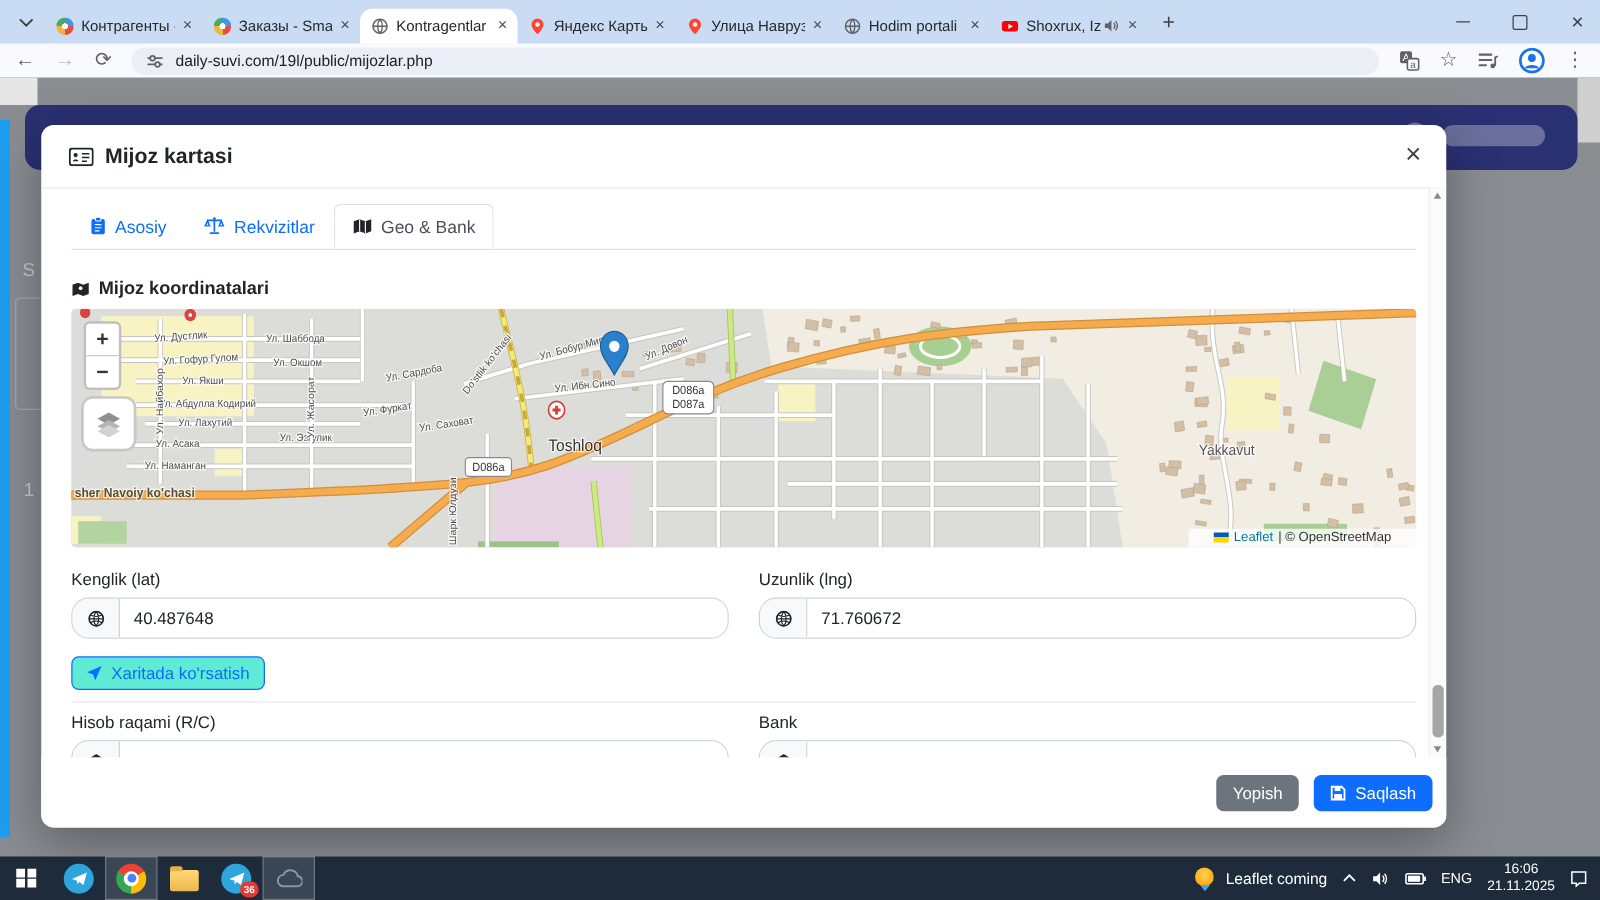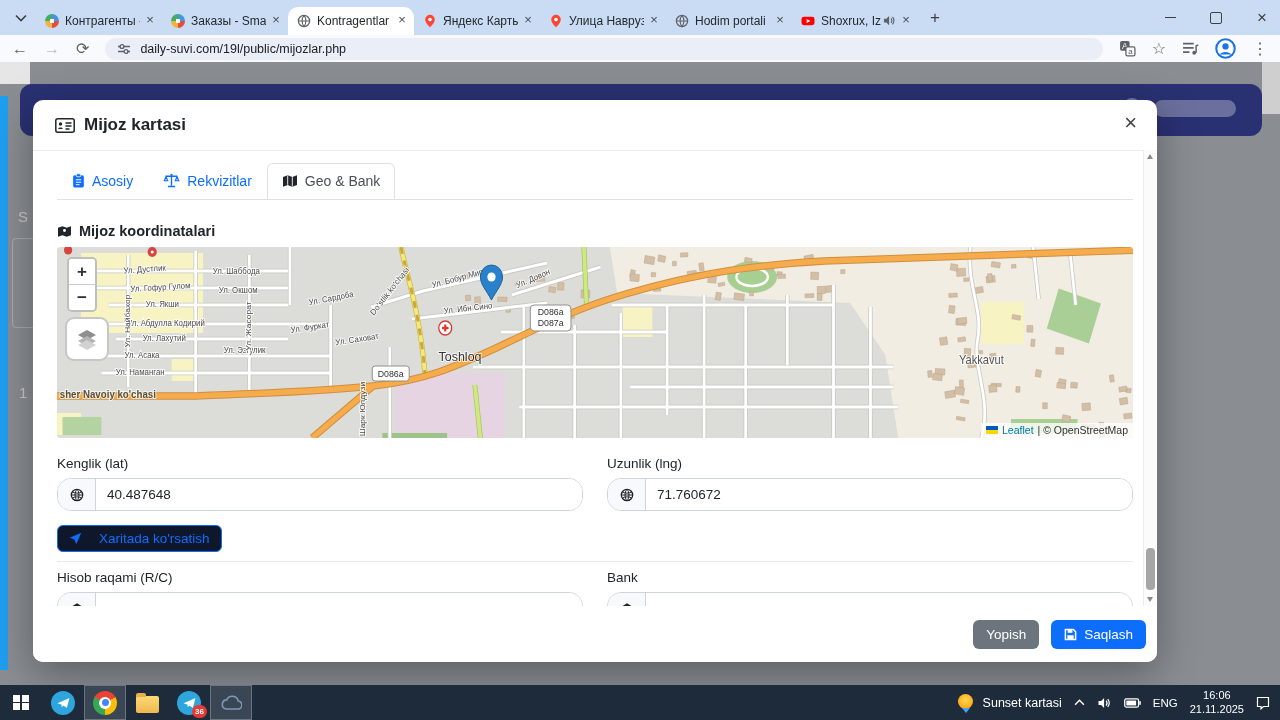--- a/index.html
+++ b/index.html
@@ -47,30 +47,30 @@
   #mtabs{margin-top:13px;height:36px;border-bottom:1px solid #dee2e6;display:flex;}
   .mtab{display:inline-flex;gap:7px;align-items:center;padding:7px 14px 8px;font-size:14px;color:#0d6efd;border:1px solid transparent;border-radius:6px 6px 0 0;}
   .mtab.active{color:#495057;background:#fff;border-color:#dee2e6 #dee2e6 #fff;}
   #sect{margin:23px 0 8px;display:flex;align-items:center;gap:7px;font-weight:700;font-size:14.5px;color:#212529;}
   #mapwrap{position:relative;height:191px;border-radius:4px;overflow:hidden;background:#f1ede3;}
   .mapsvg{position:absolute;left:0;top:0;width:100%;height:100%;}
   #zctl{position:absolute;left:10px;top:10px;width:26px;border:2px solid rgba(0,0,0,.25);border-radius:5px;overflow:hidden;background:#fff;}
   .zbtn{height:25px;display:flex;align-items:center;justify-content:center;font-size:17px;font-weight:700;color:#333;background:#fff;}
   .zbtn+.zbtn{border-top:1px solid #ccc;}
   #lctl{position:absolute;left:8px;top:70px;width:40px;height:40px;background:#fff;border:2px solid rgba(0,0,0,.22);border-radius:9px;display:flex;align-items:center;justify-content:center;}
-  #mattr{position:absolute;right:0;bottom:0;background:rgba(255,255,255,.78);font-size:10.5px;color:#333;padding:1px 5px 2px;display:flex;align-items:center;gap:4px;}
+  #mattr{position:absolute;right:0;bottom:0;background:rgba(255,255,255,.78);font-size:10.5px;color:#333;padding:1px 20px 2px;display:flex;align-items:center;gap:4px;}
   #mattr .lf{color:#0078a8;}
   .uaflag{display:inline-block;width:12px;height:8px;background:linear-gradient(#005bbb 50%,#ffd500 50%);}
   .fieldrow{display:flex;gap:24px;margin-top:18px;}
   .fcol{flex:1 1 0;}
   .flabel{font-size:13.5px;color:#212529;margin-bottom:7px;}
   .igroup{display:flex;height:31px;border:1px solid #ced4da;border-radius:14px;overflow:hidden;background:#fff;}
   .iprefix{width:37px;background:#f8f9fa;border-right:1px solid #ced4da;display:flex;align-items:center;justify-content:center;}
   .igroup input{flex:1;border:0;outline:0;font:13.5px "Liberation Sans",sans-serif;padding:0 11px;color:#212529;min-width:0;background:#fff;}
-  #mapbtn{display:inline-flex;align-items:center;gap:17px;margin-top:14px;padding:5px 11px;border:1px solid #0d6efd;color:#0d6efd;border-radius:6px;font-size:13.5px;background:#0f172a;}
+  #mapbtn{display:inline-flex;align-items:center;gap:7px;margin-top:14px;padding:5px 11px;border:1px solid #0d6efd;color:#0d6efd;border-radius:6px;font-size:13.5px;background:#5eead4;}
   #mhr{border:0;border-top:1px solid #e9e9e9;margin:9px 0 8px;}
   #msb{position:absolute;top:0;right:1px;width:12px;height:456px;background:#fbfbfb;border-left:1px solid #ededed;}
   .sarr{position:absolute;left:0;width:12px;height:13px;display:flex;align-items:center;justify-content:center;}
   .sarr span{width:0;height:0;border-left:3.5px solid transparent;border-right:3.5px solid transparent;}
   #sup span{border-bottom:5px solid #8a8a8a;}
   #sdn{bottom:0;} #sdn span{border-top:5px solid #8a8a8a;}
   #sthumb{position:absolute;left:1.5px;top:398px;width:9px;height:42px;background:#a6a6a6;border-radius:4px;}
   #mfoot{position:absolute;bottom:0;left:0;right:0;height:56px;background:#fff;border-radius:0 0 10px 10px;display:flex;align-items:center;justify-content:flex-end;gap:12px;padding-right:11px;}
   .fbtn{display:inline-flex;align-items:center;gap:7px;padding:7px 13px;border:0;border-radius:6px;font-size:13.5px;color:#fff;}
   #btn-close{background:#6c757d;}
@@ -596,21 +596,21 @@
           <path d="M6,15 a4.6,4.6 0 0 1 0.8,-9.1 a6,6 0 0 1 11.4,1.1 a3.8,3.8 0 0 1 -0.6,8 Z" fill="none" stroke="#7e98b5" stroke-width="1.6"></path>
         </svg>
     </div>
 
     <div id="tray">
       <div id="wx">
         <div class="sunwrap">
             <div class="sun"></div>
             <div class="sunarr"></div>
           </div>
-        <span id="wxtext">Sunset kartasi</span>
+        <span id="wxtext">Leaflet coming</span>
       </div>
       <span class="trayico">
         <svg width="11" height="7" viewBox="0 0 10 6">
             <path d="M1,5 L5,1 L9,5" stroke="#fff" stroke-width="1.3" fill="none"></path>
           </svg>
       </span>
       <span class="trayico">
         <svg width="15" height="12" viewBox="0 0 14 12">
             <path d="M1,4 H3.6 L6.6,1 V11 L3.6,8 H1 Z" fill="#fff"></path>
             <path d="M8.6,3.5 a4,4 0 0 1 0,5 M10.2,2 a6.5,6.5 0 0 1 0,8" stroke="#fff" stroke-width="1.2" fill="none"></path>

